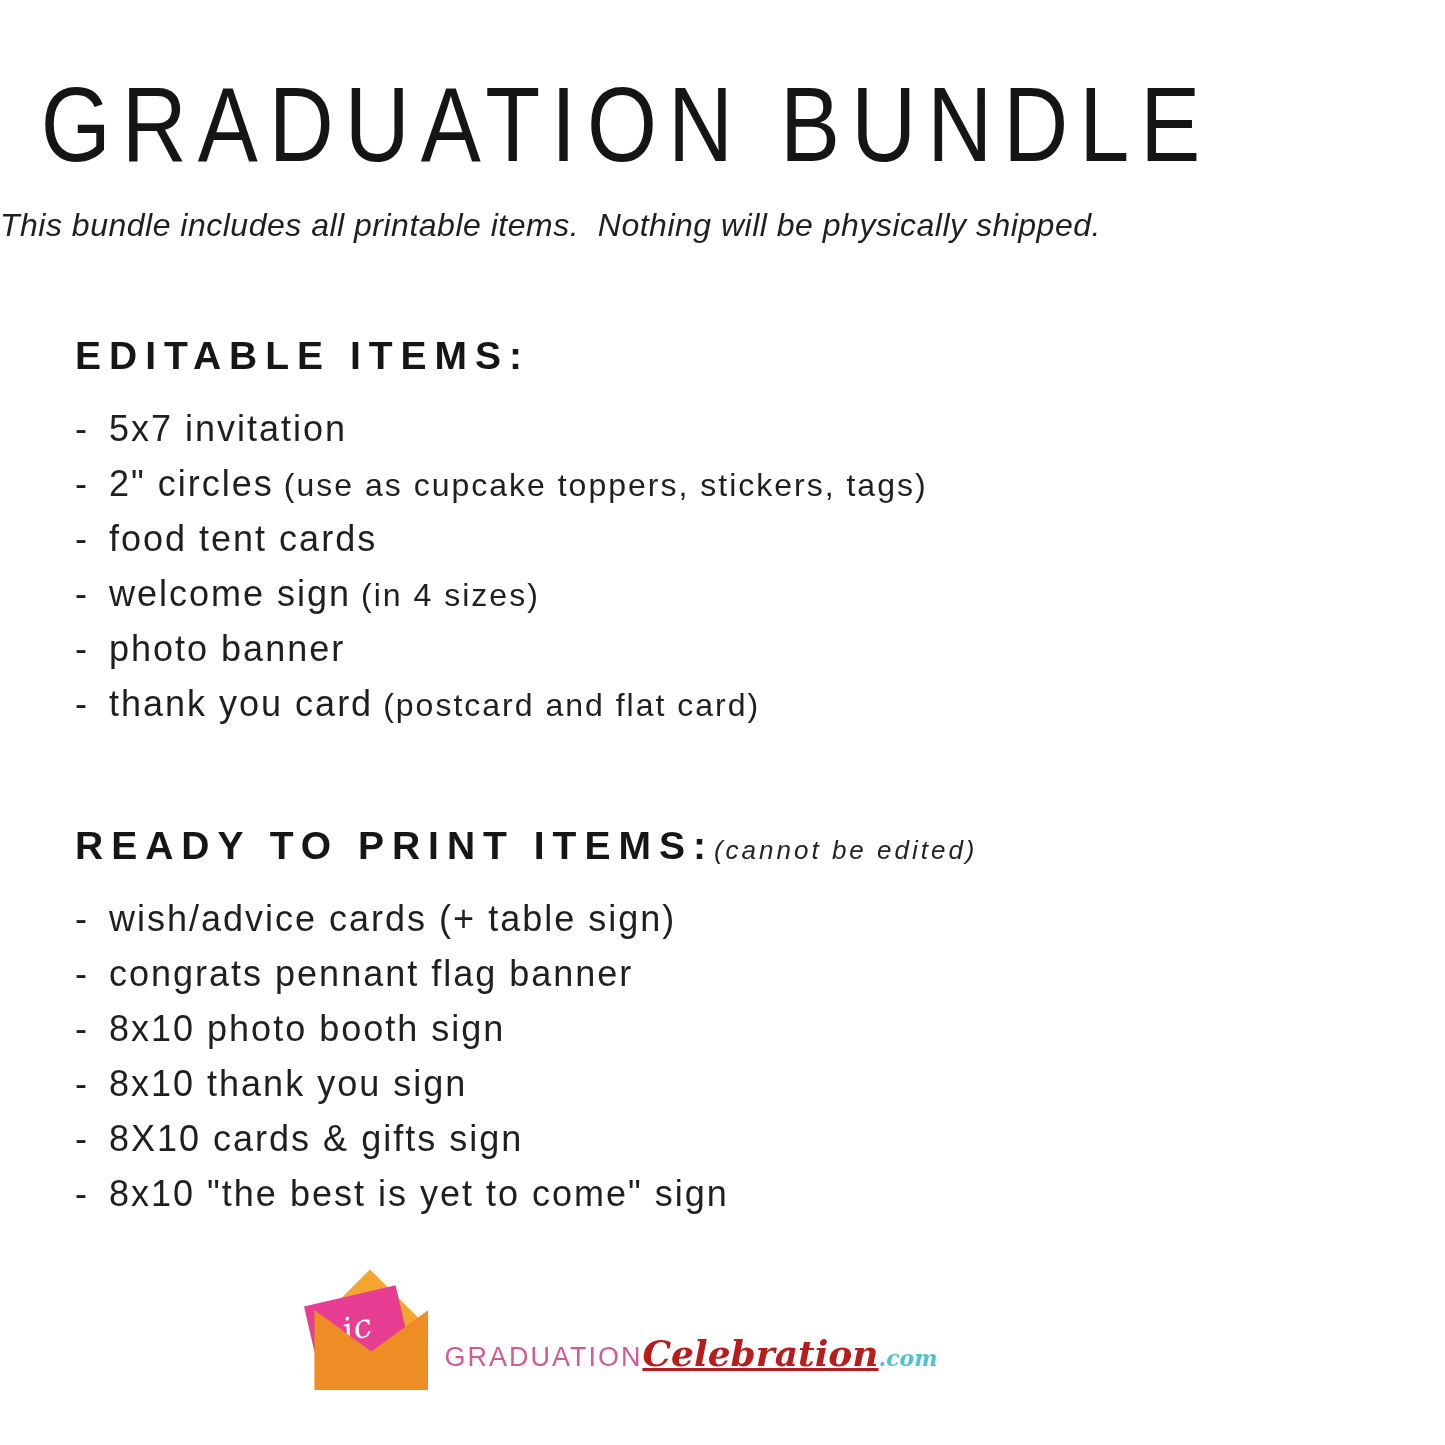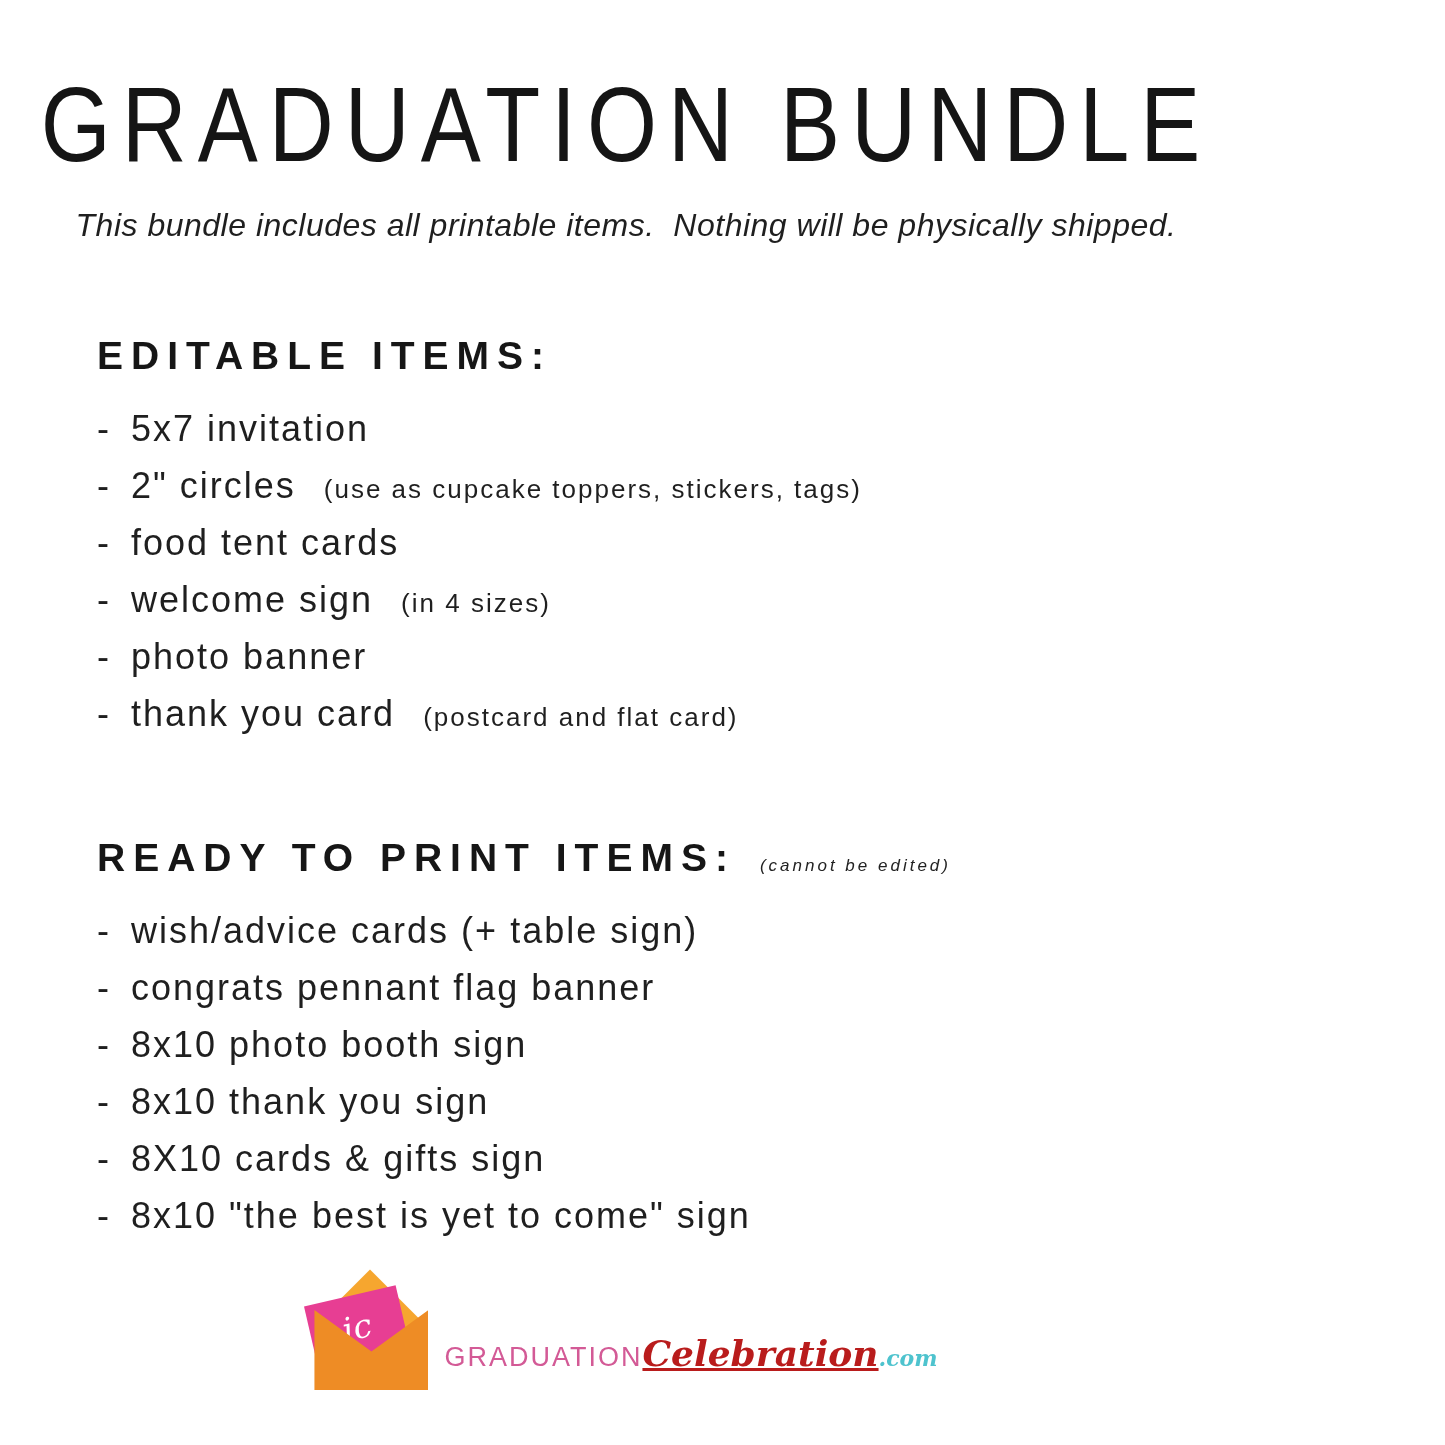--- a/index.html
+++ b/index.html
@@ -20,61 +20,59 @@
     font-weight: 300;
     letter-spacing: 11px;
     color: #151515;
     white-space: nowrap;
     transform: scaleY(1.18);
     transform-origin: center top;
   }
 
   .subtitle {
     margin-top: 40px;
-    text-align: center;
     font-style: italic;
     font-size: 32px;
     letter-spacing: 0.5px;
     color: #1f1f1f;
     white-space: pre-wrap;
   }
 
-  .content { padding-left: 97px; padding-right: 50px; }
+  .content { padding-left: 75px; padding-right: 50px; }
 
   .section-heading {
     display: flex;
     align-items: baseline;
     font-weight: bold;
     font-size: 39px;
     letter-spacing: 8px;
     color: #161616;
     white-space: nowrap;
   }
   .sec1 .section-heading { margin-top: 90px; }
   .sec2 .section-heading { margin-top: 92px; }
   .section-note {
     font-weight: normal;
     font-style: italic;
-    font-size: 17px;
+    font-size: 26px;
     letter-spacing: 3px;
-    margin-left: 24px;
     color: #222222;
   }
 
   .item-list { margin-top: 24px; }
   .item {
     font-size: 36px;
     letter-spacing: 2px;
     line-height: 53px;
     color: #1f1f1f;
     white-space: nowrap;
     font-weight: 300;
   }
   .dash { display: inline-block; width: 34px; }
-  .item-note { font-size: 26px; letter-spacing: 2px; margin-left: 28px; }
+  .item-note { font-size: 32px; letter-spacing: 2px; margin-left: 10px; }
 
   .logo-row {
     position: absolute;
     left: 0; right: 0;
     top: 1278px;
     display: flex;
     justify-content: center;
     align-items: flex-end;
   }
   .envelope { position: relative; width: 114px; height: 112px; flex: 0 0 auto; }

